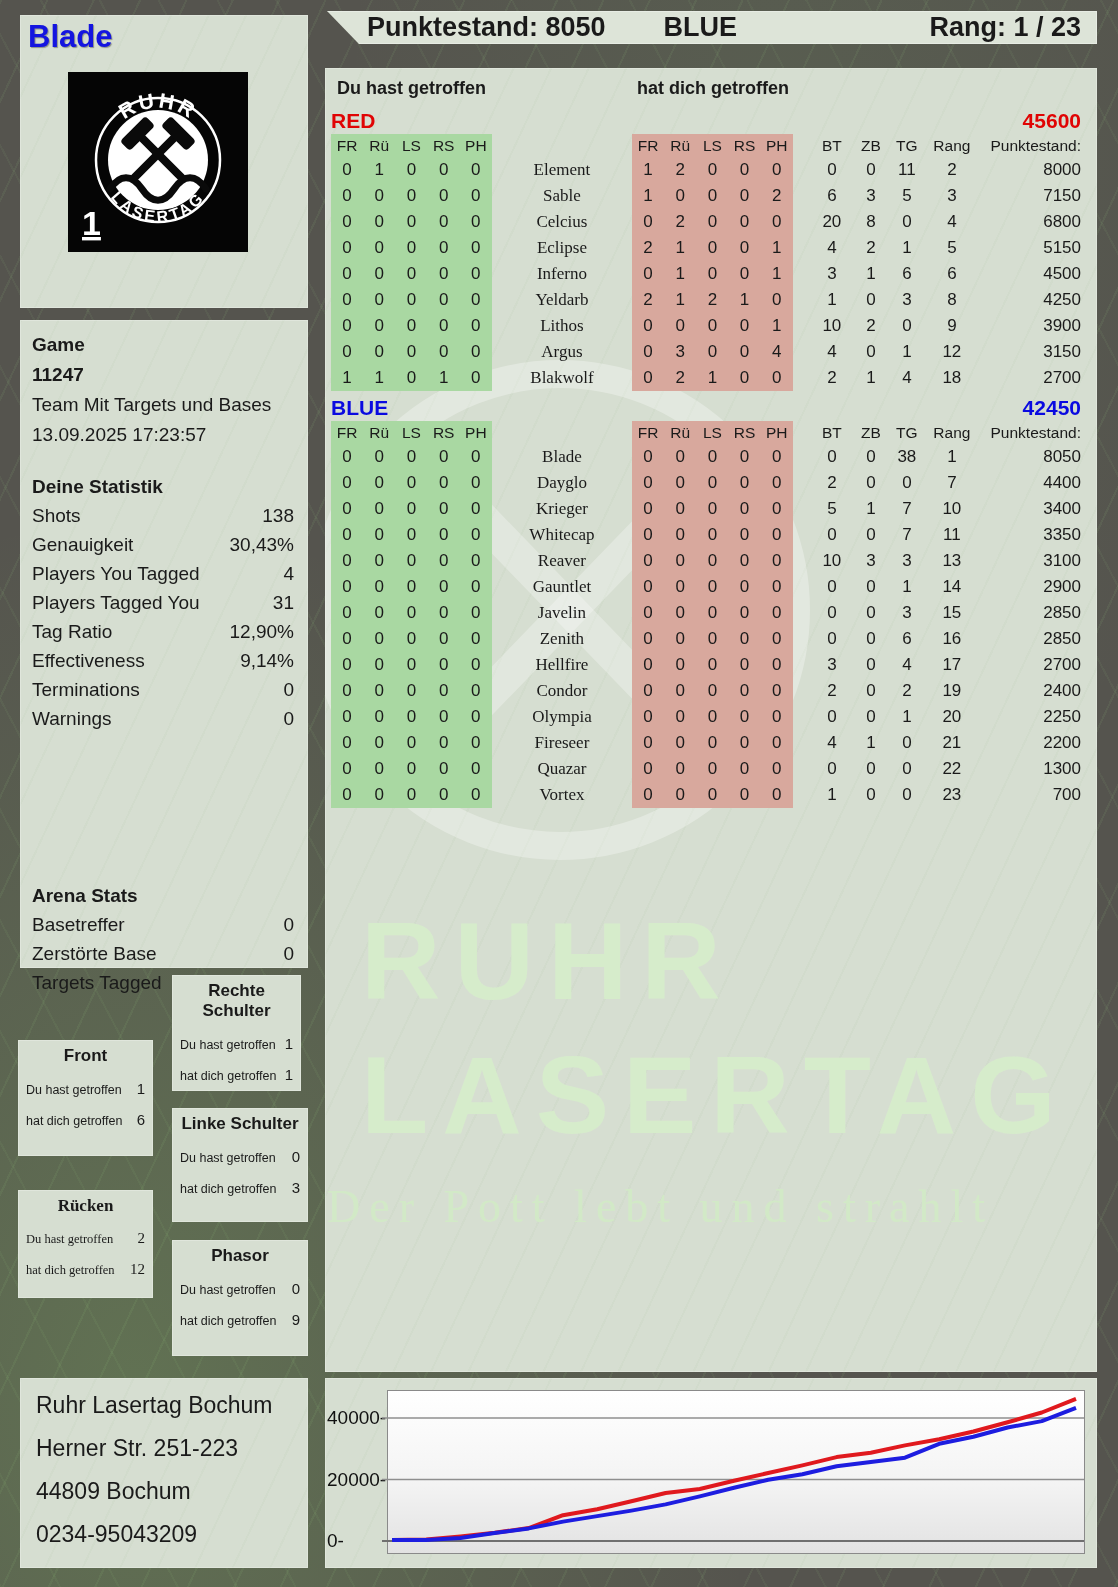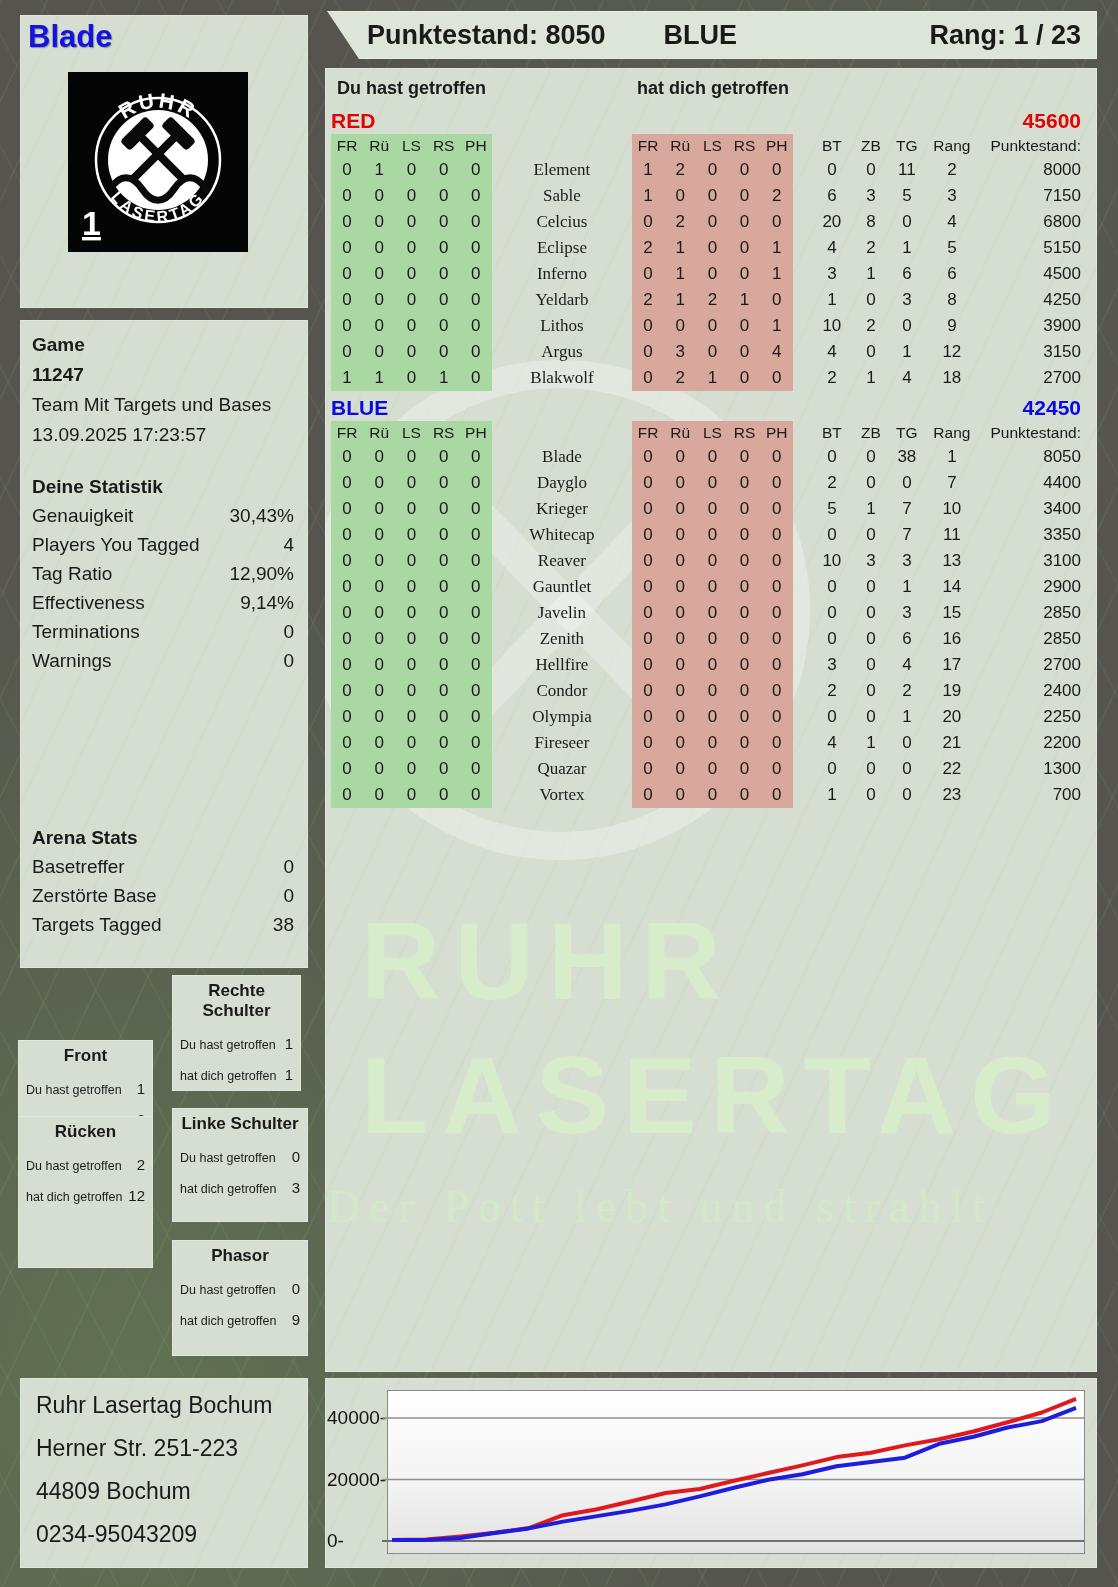--- a/index.html
+++ b/index.html
@@ -13,21 +13,21 @@
       repeating-linear-gradient(115deg, rgba(150,200,130,0.09) 0 2px, transparent 2px 42px),
       repeating-linear-gradient(62deg, rgba(150,200,130,0.07) 0 2px, transparent 2px 52px);
   }
   .panel{position:absolute;background:#d6ded1;
     background-image:repeating-linear-gradient(115deg, rgba(130,170,115,0.05) 0 2px, transparent 2px 34px);
     box-shadow:0 0 0 1px rgba(255,255,255,0.25) inset;}
   
   #blade-panel{left:20px;top:15px;width:288px;height:293px;}
   #player-title{position:absolute;left:8px;top:4px;font-size:31px;font-weight:bold;color:#1414e0;text-shadow:1px 1px 1px rgba(0,0,0,0.35);}
   #logo-box{position:absolute;left:48px;top:57px;width:180px;height:180px;}
-  #header-bar{position:absolute;left:327px;top:11px;width:770px;height:48px;background:#dde4d8;
+  #header-bar{position:absolute;left:327px;top:11px;width:770px;height:33px;background:#dde4d8;
     clip-path:polygon(0 0,100% 0,100% 100%,32px 100%);
     display:flex;align-items:center;box-shadow:0 0 0 1px rgba(255,255,255,0.3) inset;}
   #header-bar .h-score{margin-left:40px;font-size:27px;font-weight:bold;}
   #header-bar .h-team{margin-left:58px;font-size:27px;font-weight:bold;}
   #header-bar .h-rank{margin-left:auto;margin-right:16px;font-size:27px;font-weight:bold;}
   
   #game-panel{left:20px;top:320px;width:288px;height:648px;padding:0;box-sizing:border-box;font-size:19px;}
   .sp{padding:10px 14px 0 12px;}
   .stat-row{display:flex;justify-content:space-between;line-height:29px;}
   .stat-row .sl{white-space:nowrap;}
@@ -37,21 +37,21 @@
   #arena-title{margin-top:148px;}
   
   .hitbox{position:absolute;background:#d6ded1;box-shadow:0 0 0 1px rgba(255,255,255,0.25) inset;box-sizing:border-box;padding:6px 8px;}
   .hitbox .hb-title{text-align:center;font-weight:bold;font-size:17px;margin-bottom:4px;}
   .hb-row{display:flex;justify-content:space-between;align-items:baseline;margin-top:14px;}
   .hb-row .hb-l{font-size:12.5px;}
   .hb-row .hb-v{font-size:15px;}
   #box-rechte{left:172px;top:975px;width:129px;height:116px;}
   #box-front{left:18px;top:1040px;width:135px;height:116px;}
   #box-linke{left:172px;top:1108px;width:136px;height:114px;}
-  #box-ruecken{left:18px;top:1116px;width:135px;height:152px;}
+  #box-ruecken{left:18px;top:1190px;width:135px;height:108px;font-family:Liberation Serif, serif;}
   #box-phasor{left:172px;top:1240px;width:136px;height:116px;}
   
   #address-panel{left:20px;top:1378px;width:288px;height:190px;font-size:23px;}
   #address-panel .addr-line{line-height:43px;padding-left:16px;padding-right:8px;}
   #address-panel{padding-top:6px;box-sizing:border-box;}
   
   #main-panel{left:325px;top:68px;width:772px;height:1304px;overflow:hidden;}
   #wm{position:absolute;inset:0;z-index:0;pointer-events:none;}
   #wm-ring{position:absolute;left:-15px;top:292px;width:500px;height:500px;border-radius:50%;border:28px solid rgba(255,255,255,0.30);box-sizing:border-box;}
   .wm-bar{position:absolute;left:35px;top:525px;width:420px;height:34px;background:rgba(255,255,255,0.28);border-radius:14px;}
@@ -131,26 +131,34 @@
   <div class="sp">
     <div id="game-head">
       <span>Game</span>
       <span>11247</span>
     </div>
     <div class="plain-line">Team Mit Targets und Bases</div>
     <div class="plain-line">13.09.2025 17:23:57</div>
     <div class="section-title">Deine Statistik</div>
     <div id="stats-list">
         <div class="stat-row">
+          <span class="sl">Shots</span>
+          <span class="sv">138</span>
+        </div>
+        <div class="stat-row">
           <span class="sl">Genauigkeit</span>
           <span class="sv">30,43%</span>
         </div>
         <div class="stat-row">
           <span class="sl">Players You Tagged</span>
           <span class="sv">4</span>
+        </div>
+        <div class="stat-row">
+          <span class="sl">Players Tagged You</span>
+          <span class="sv">31</span>
         </div>
         <div class="stat-row">
           <span class="sl">Tag Ratio</span>
           <span class="sv">12,90%</span>
         </div>
         <div class="stat-row">
           <span class="sl">Effectiveness</span>
           <span class="sv">9,14%</span>
         </div>
         <div class="stat-row">

